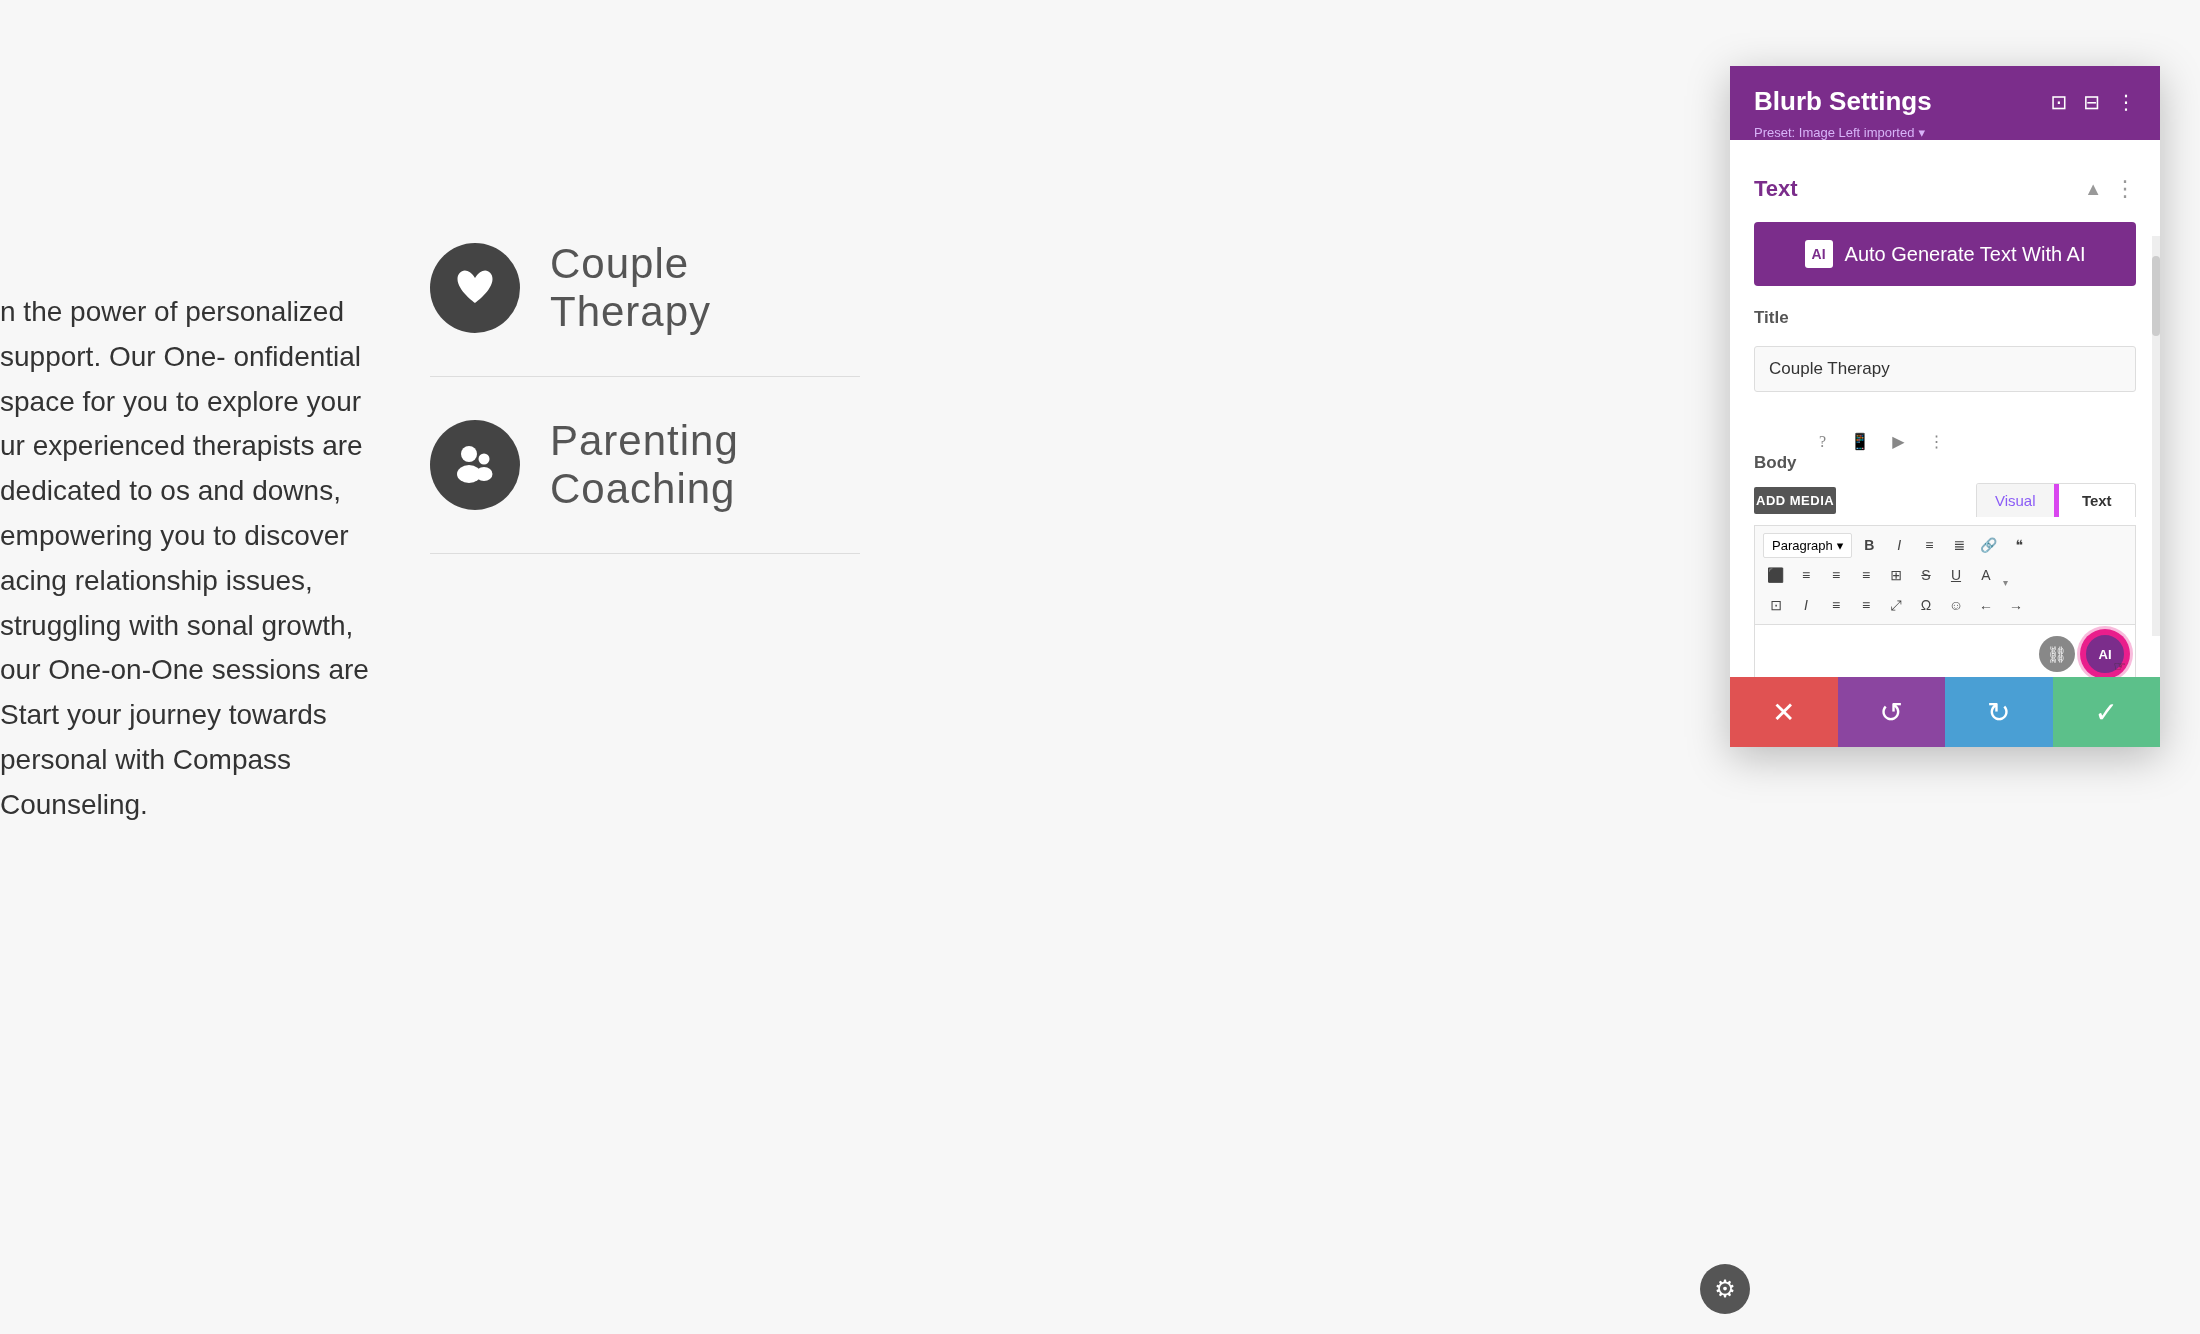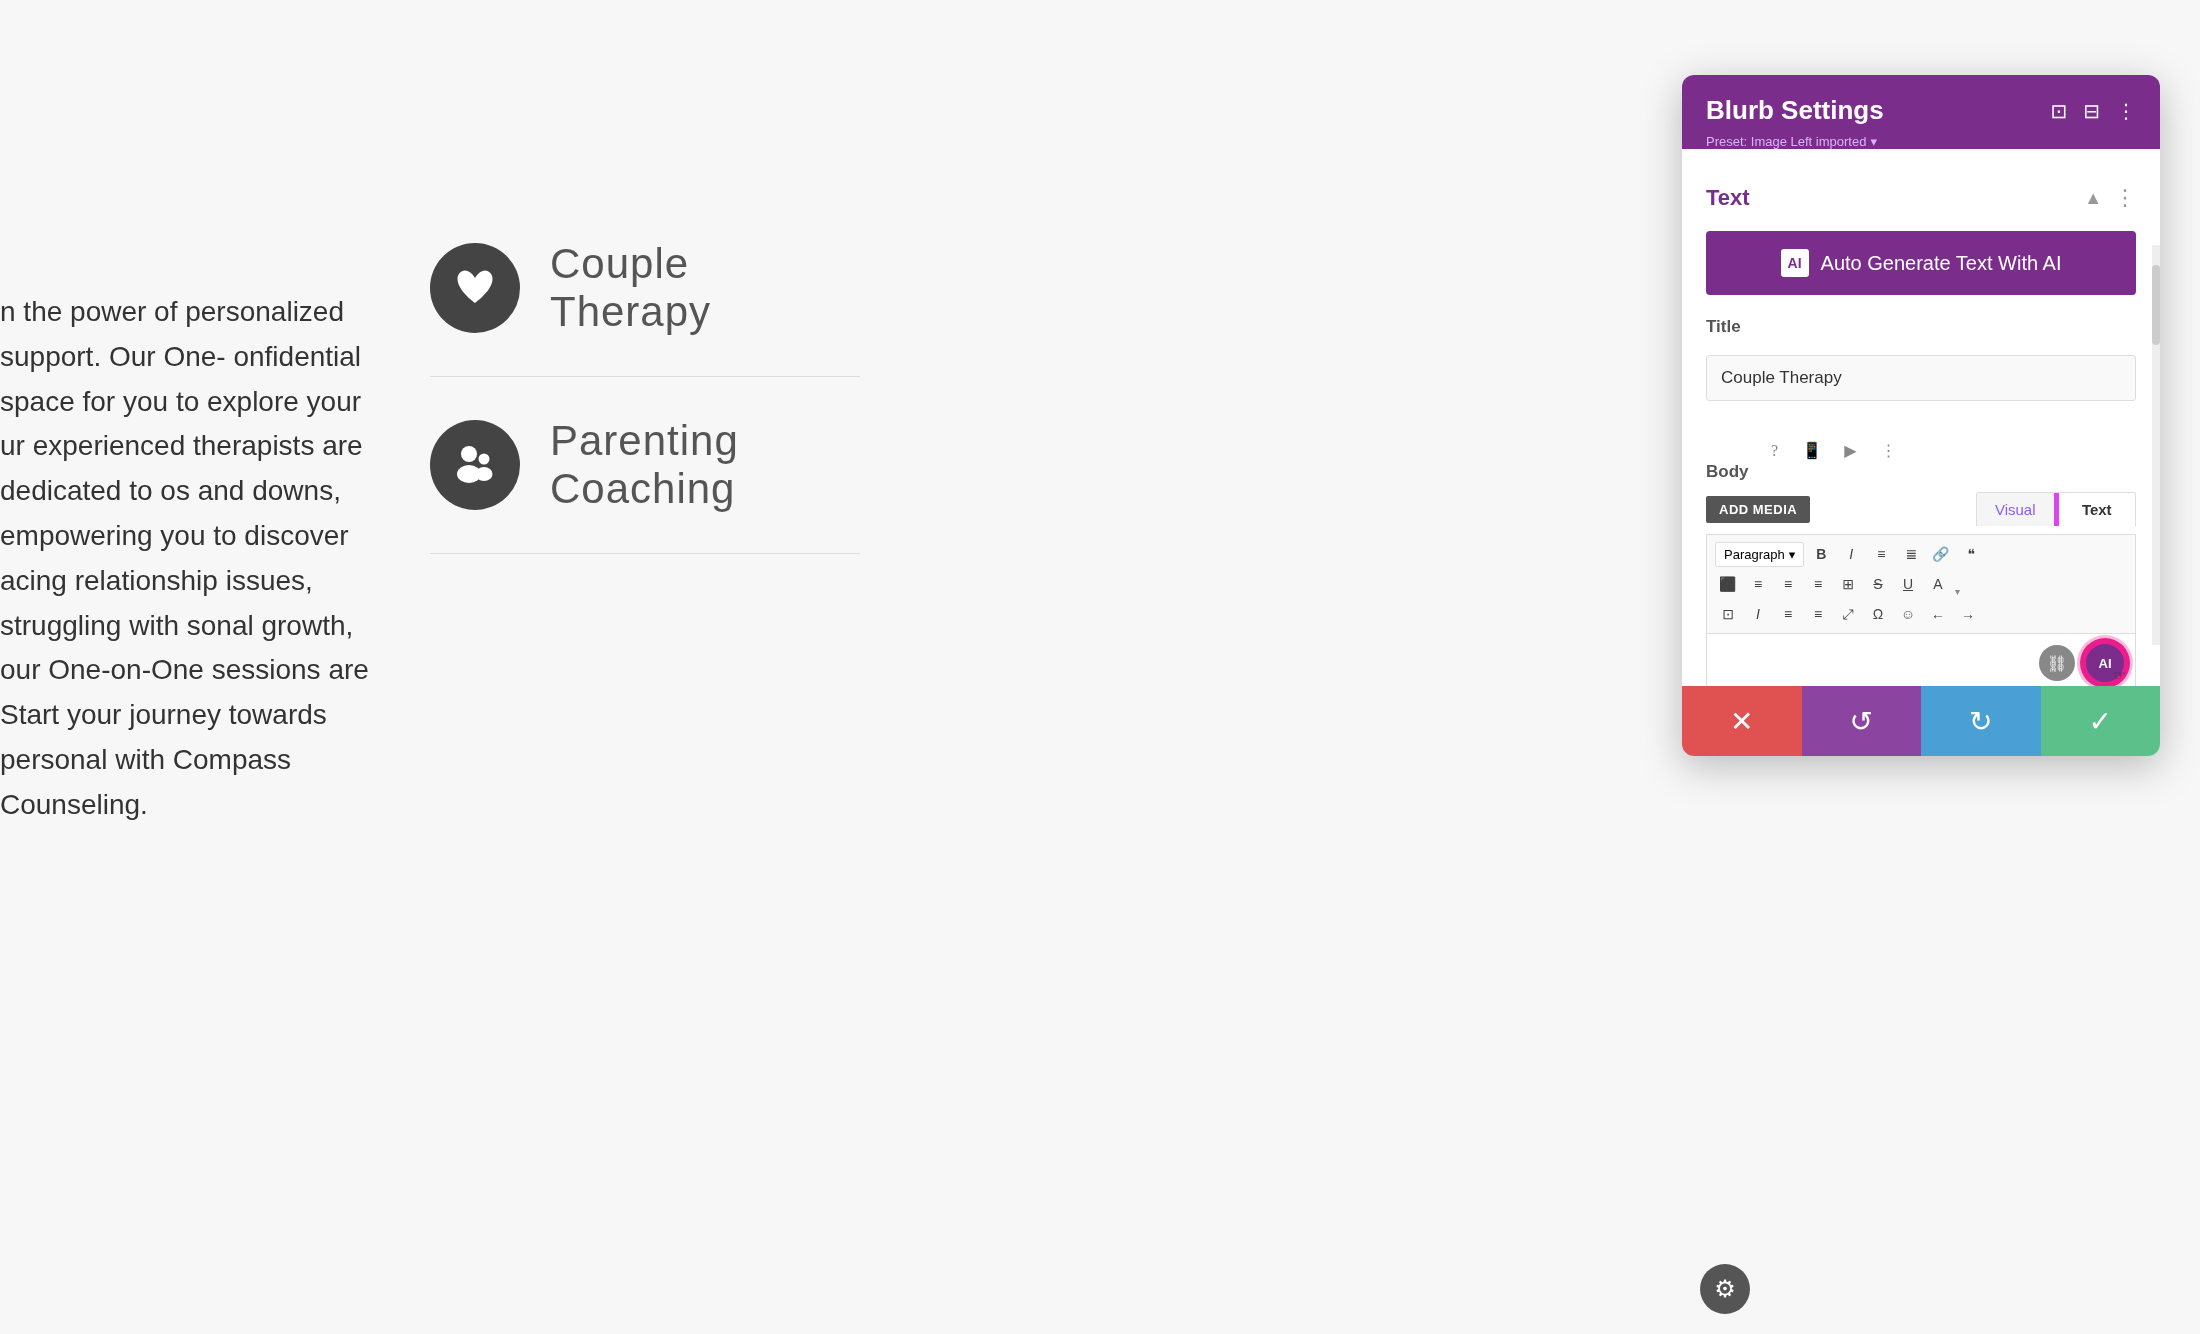--- a/index.html
+++ b/index.html
@@ -68,25 +68,25 @@
       font-size: 42px;
       color: #555;
       font-family: 'Arial', sans-serif;
       font-weight: 300;
       letter-spacing: 1px;
     }
 
     
     .panel {
       position: absolute;
-      top: 75px;
+      top: 66px;
       right: 40px;
-      width: 478px;
+      width: 430px;
       background: white;
-      border-radius: 12px;
+      border-radius: 0;
       box-shadow: 0 10px 40px rgba(0,0,0,0.25);
       overflow: hidden;
     }
 
     
     .panel-header {
       background: #7b2d8b;
       padding: 20px 24px 0 24px;
     }
 
@@ -316,21 +316,21 @@
       margin-bottom: 4px;
       flex-wrap: wrap;
     }
 
     .toolbar-row:last-child { margin-bottom: 0; }
 
     .add-media-btn {
       background: #555;
       color: white;
       border: none;
-      padding: 6px 13px;
+      padding: 6px 2px;
       font-size: 13px;
       font-family: 'Arial', sans-serif;
       font-weight: bold;
       cursor: pointer;
       border-radius: 2px;
       letter-spacing: 0.5px;
     }
 
     .para-select {
       border: 1px solid #ddd;

